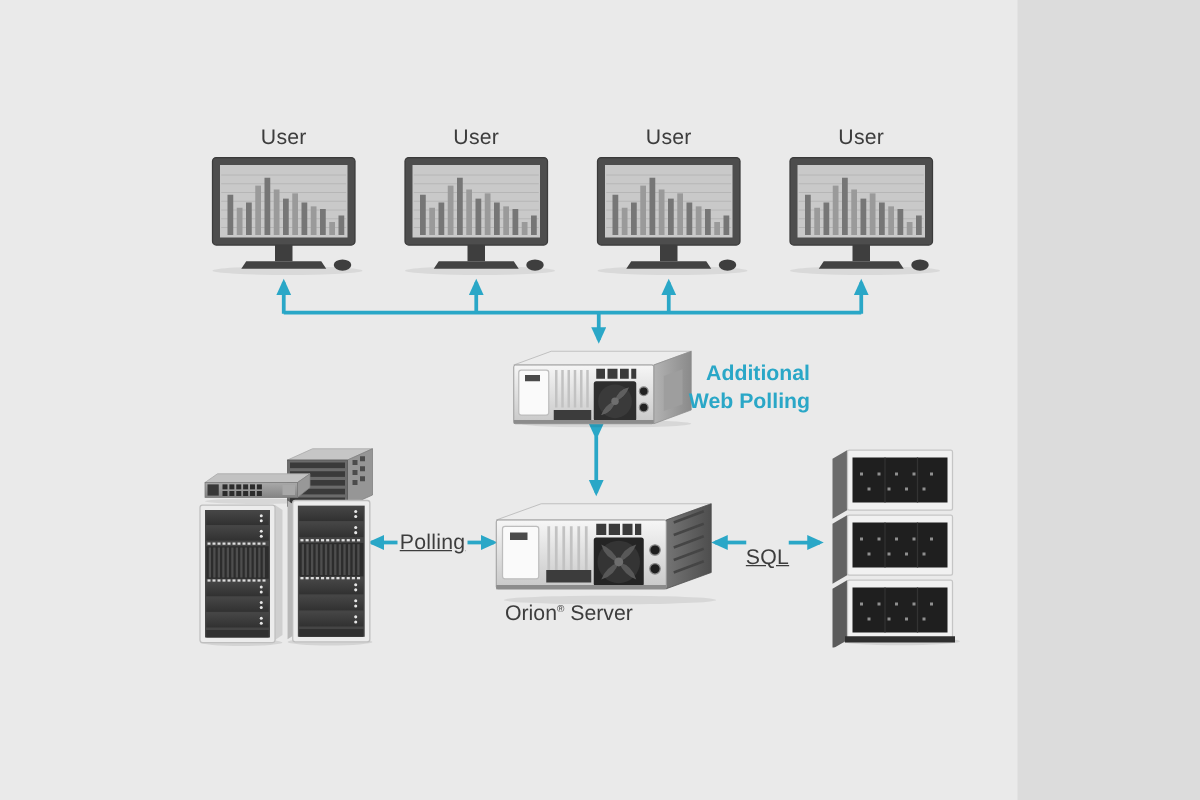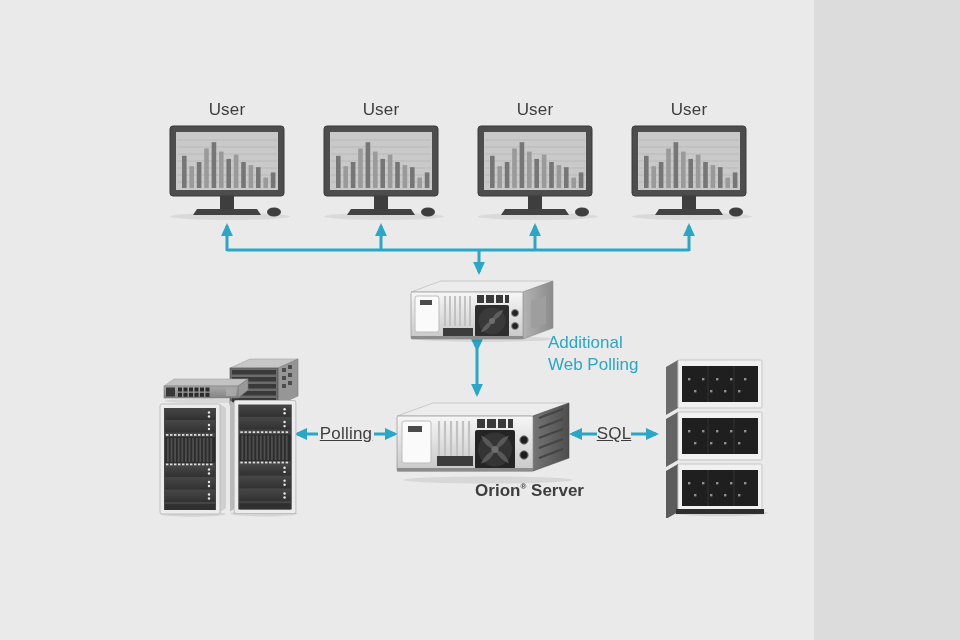--- a/index.html
+++ b/index.html
@@ -37,34 +37,32 @@
     position:absolute;
     font-size:17px;
     color:var(--text);
     text-align:center;
     letter-spacing:.2px;
     text-decoration:underline;
   }
   .webserver-label{
     position:absolute;
     left:548px;top:288px;width:100px;
-    text-align:left;
+    text-align:right;
     color:var(--accent);
     font-size:17px;
-    font-weight:400;
+    font-weight:700;
     line-height:1.32;
-    margin-top:44px;
   }
   .orion-label{
     position:absolute;
-    left:424px;top:481px;width:160px;
-    text-align:right;
+    left:404px;top:481px;width:160px;
+    text-align:left;
     color:var(--text);
     font-size:17px;
-    font-weight:bold;
   }
   .orion-label sup{font-size:8px;line-height:0;}
 </style>
 </head>
 <body>
 
 <div id="canvas">
 
   <svg width="0" height="0" style="position:absolute">
     <defs>
@@ -345,21 +343,21 @@
       </g>
       <circle r="3.6" fill="#6e6e6e"></circle>
     </g>
     <circle cx="131" cy="42" r="4.2" fill="#1e1e1e" stroke="#8a8a8a"></circle>
     <circle cx="131" cy="57" r="4.2" fill="#1e1e1e" stroke="#8a8a8a"></circle>
     <rect x="4" y="70" width="136" height="3.5" fill="#8c8c8c"></rect>
   </svg>
   <div class="orion-label"><span>Orion</span><sup>®</sup><span> Server</span></div>
 
   <div class="link-label" style="left:316px;top:424px;width:60px">Polling</div>
-  <div class="link-label" style="left:592px;top:424px;width:44px">SQL</div>
+  <div class="link-label" style="left:592px;top:436px;width:44px">SQL</div>
 
   <svg class="abs" style="left:226px;top:356px;width:74px;height:50px" viewBox="0 0 74 50">
     <polygon points="4,12 52,12 72,3 24,3" fill="#c6c6c6" stroke="#a5a5a5" stroke-width="0.6"></polygon>
     <polygon points="52,12 72,3 72,40 52,49" fill="#969696" stroke="#7e7e7e" stroke-width="0.6"></polygon>
     <g fill="#4c4c4c">
       <rect x="56" y="12" width="4" height="4"></rect>
         <rect x="62" y="9" width="4" height="4"></rect>
       <rect x="56" y="20" width="4" height="4"></rect>
         <rect x="62" y="17" width="4" height="4"></rect>
       <rect x="56" y="28" width="4" height="4"></rect>

